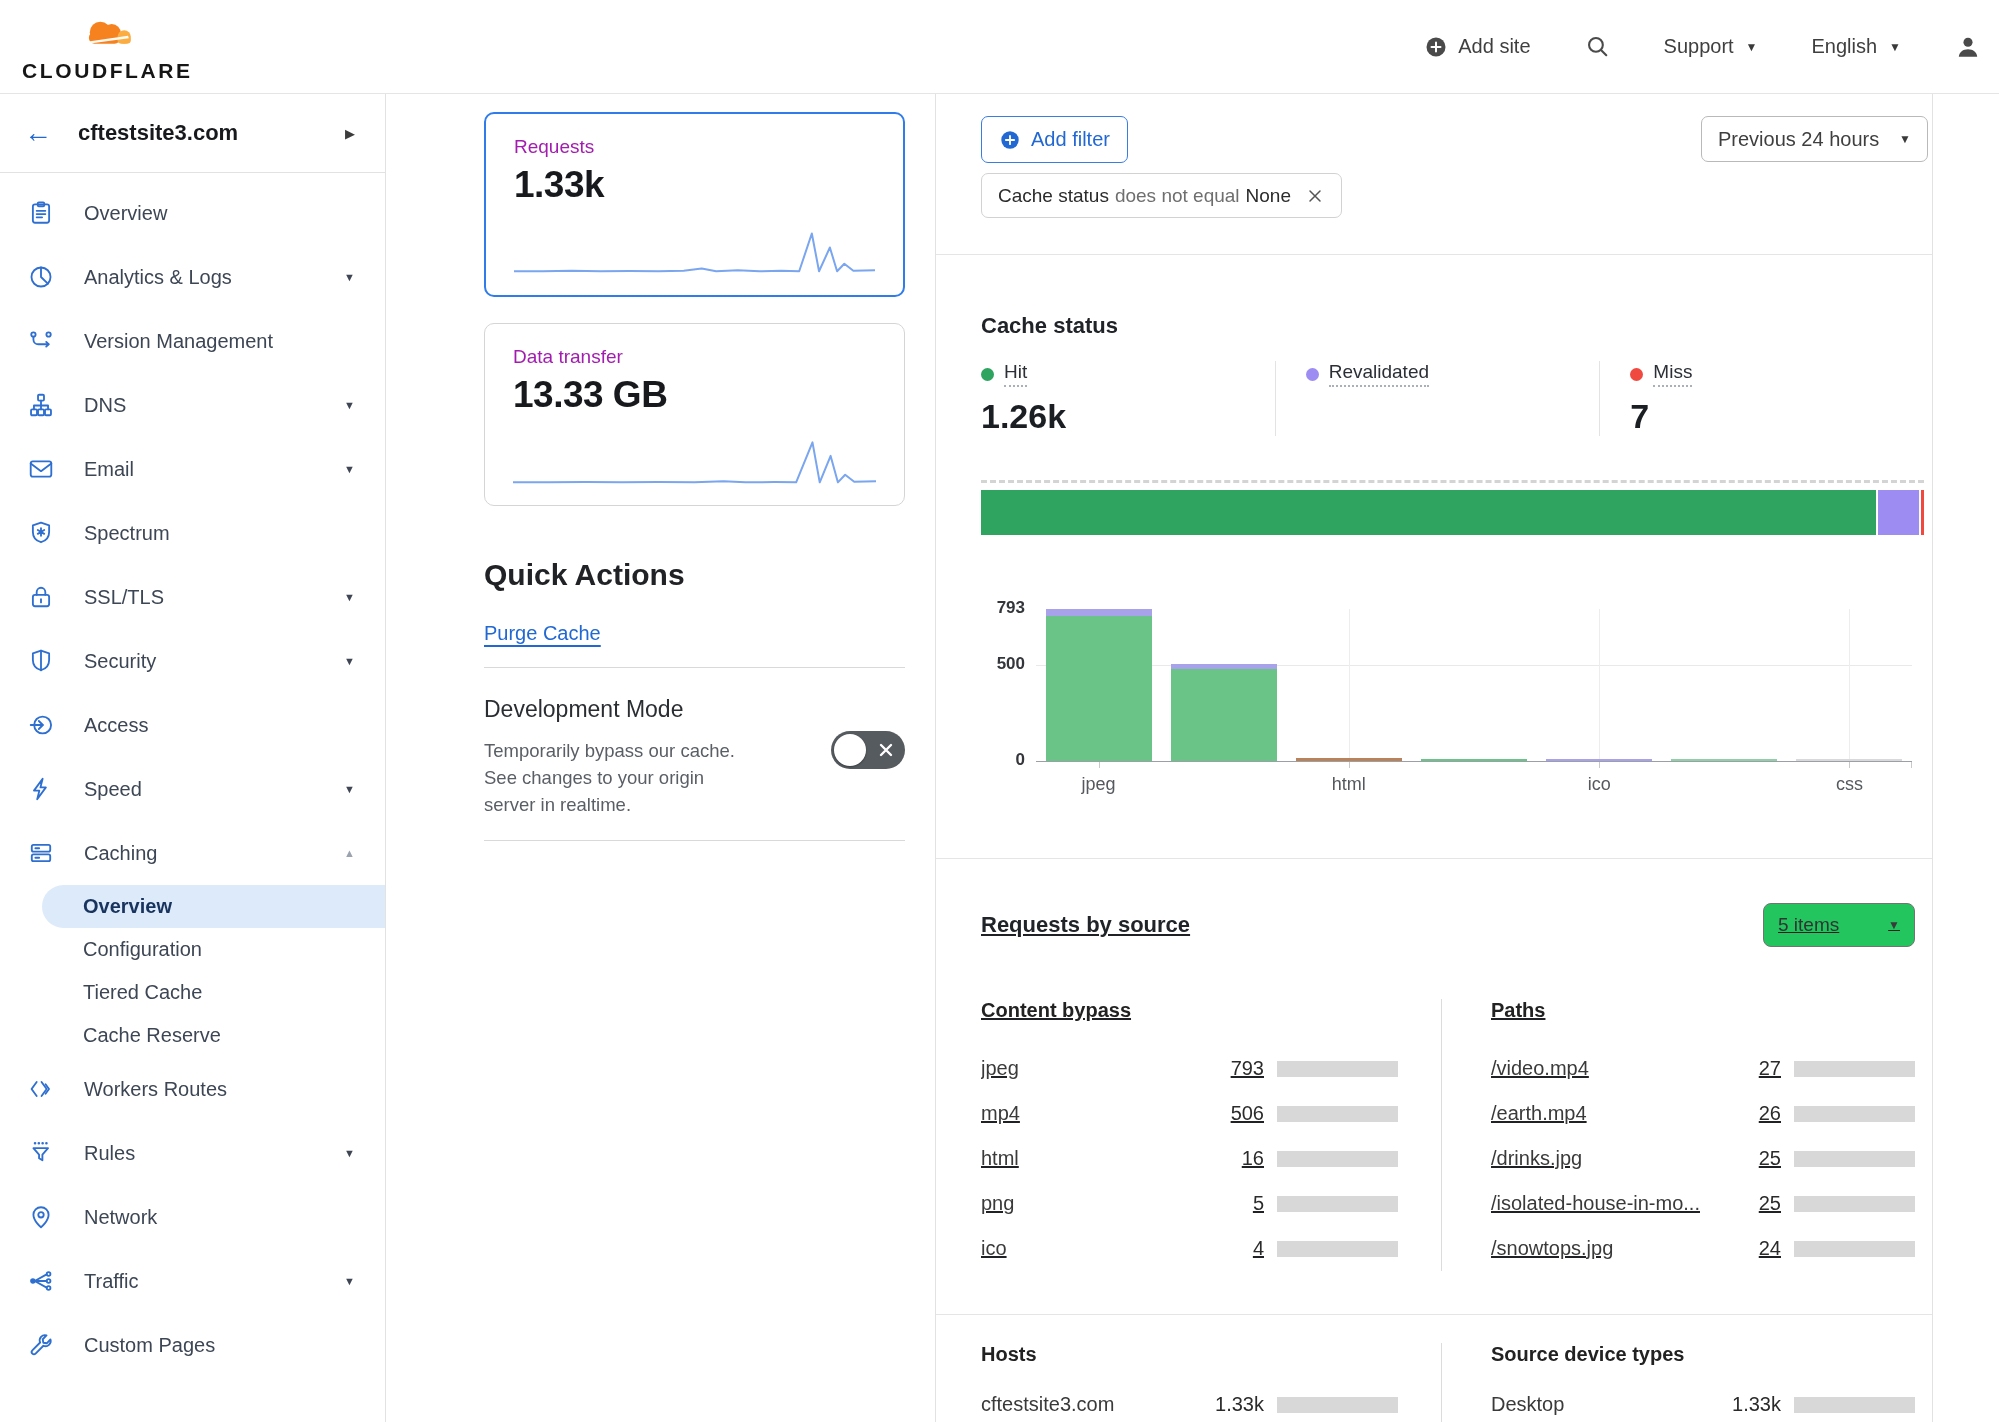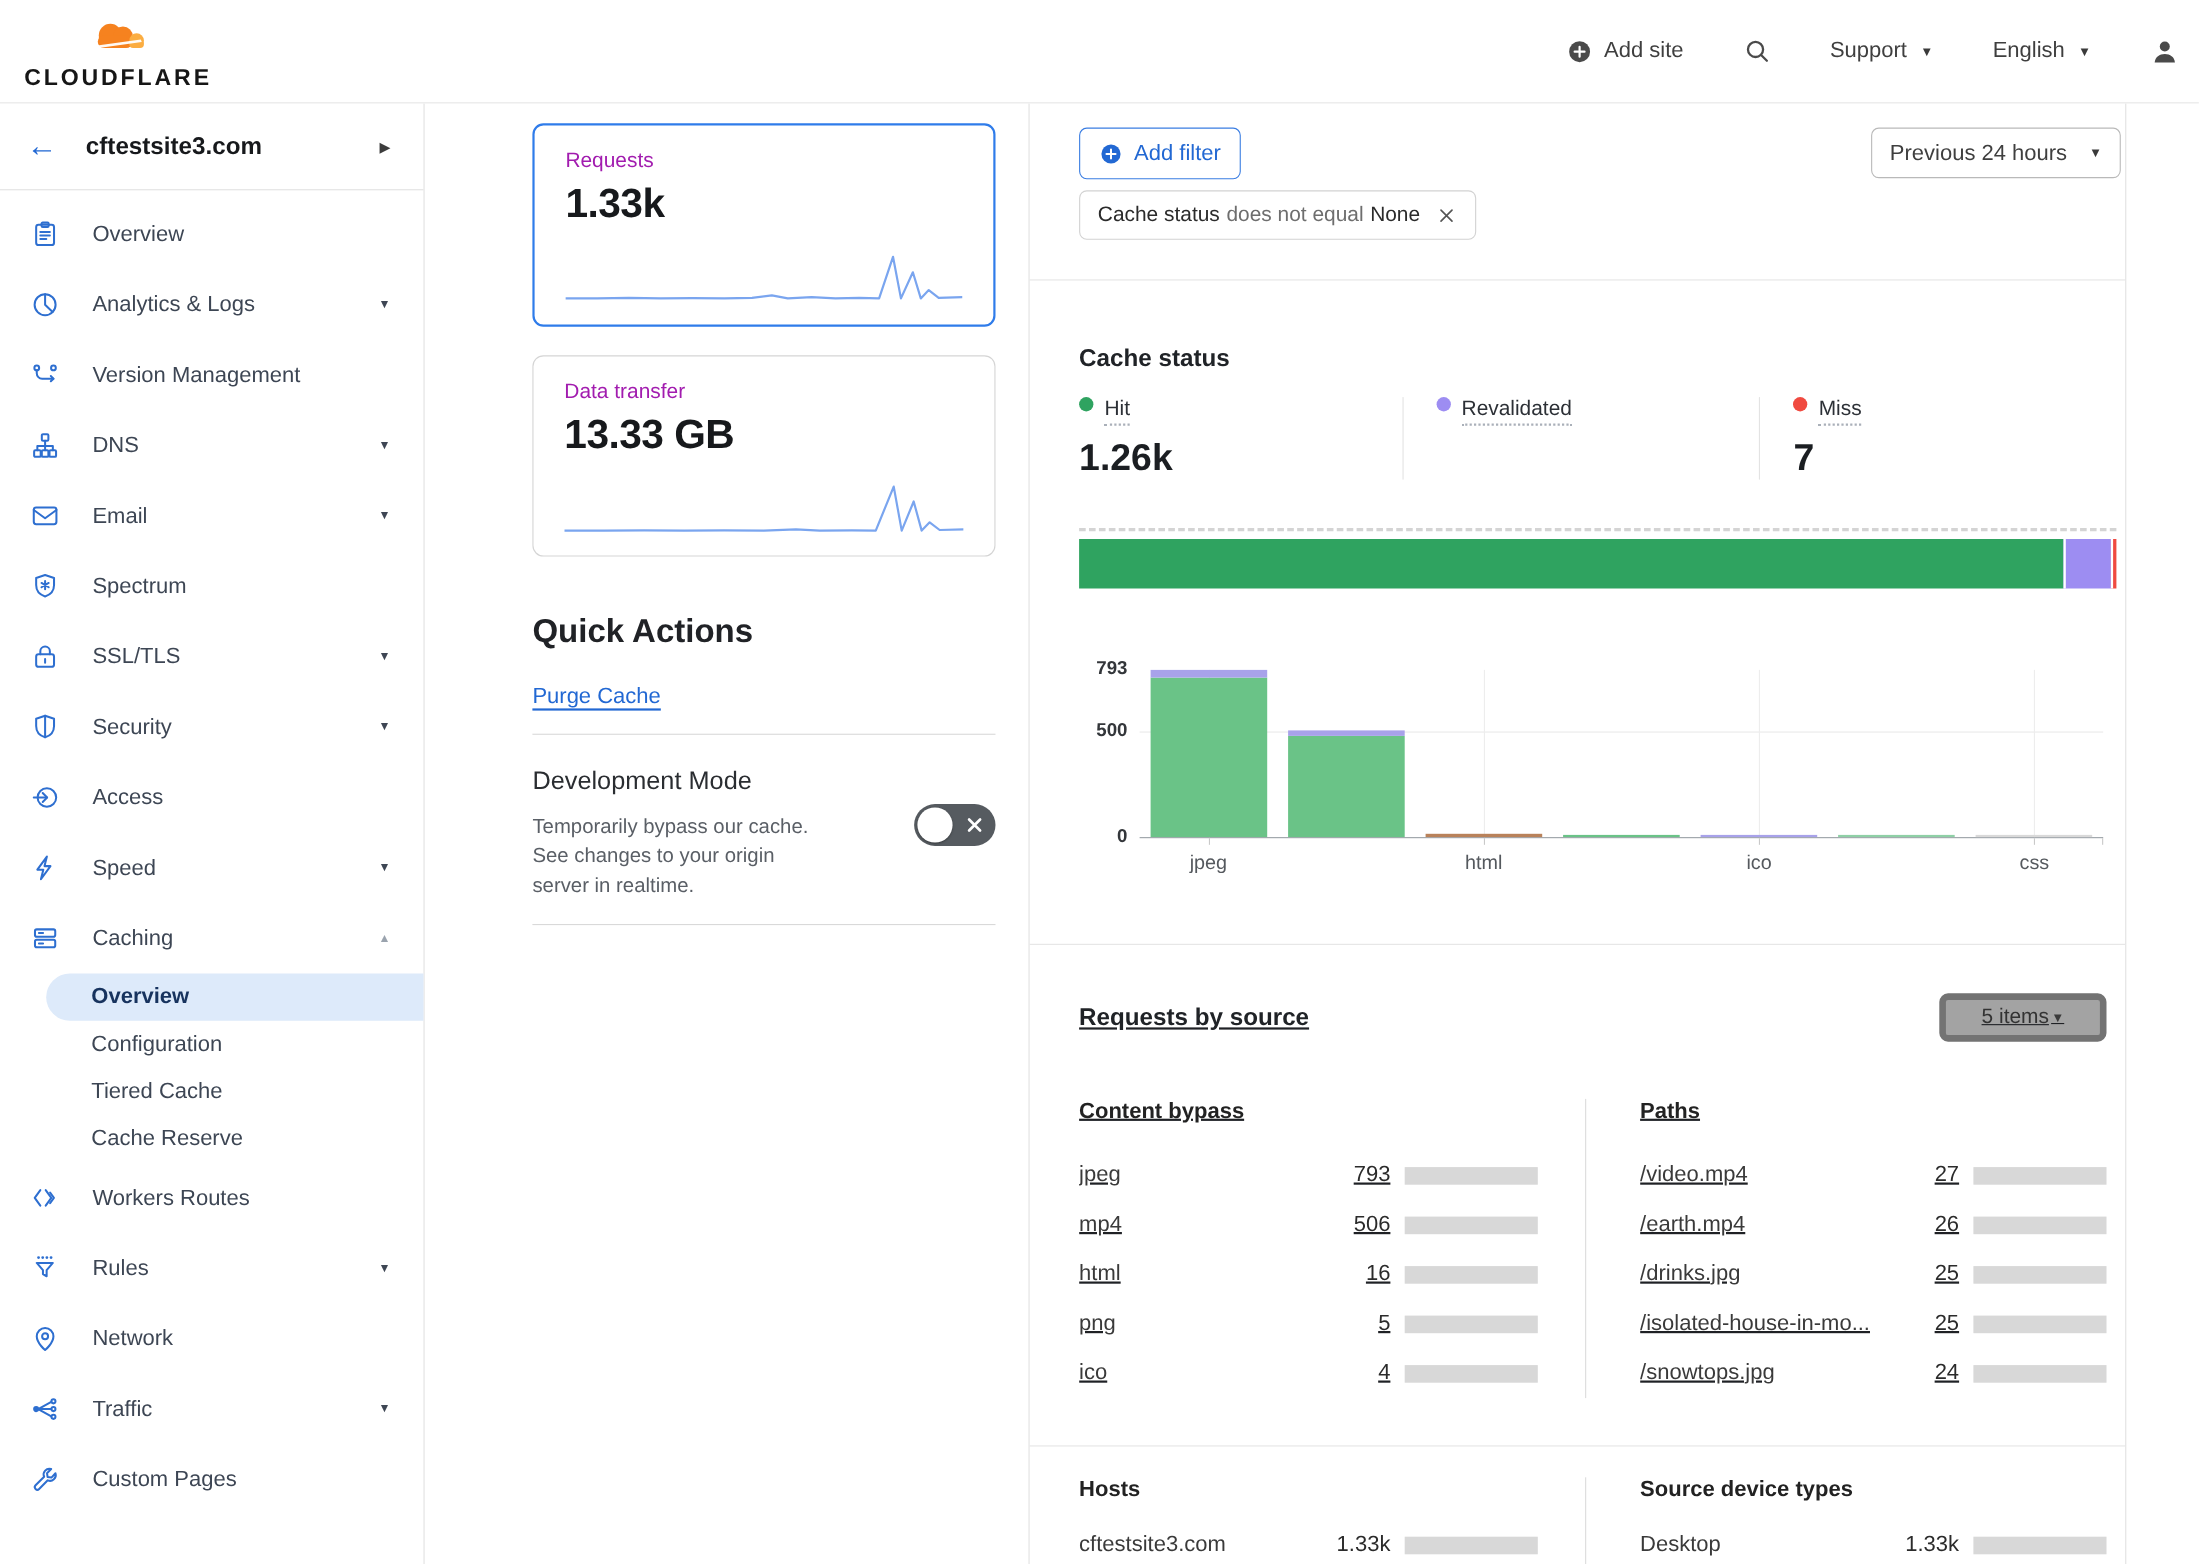--- a/index.html
+++ b/index.html
@@ -80,43 +80,43 @@
   .chip-field, .chip-val { color:#2b2b2b; }
   .chip-op { color:#6e6e6e; margin:0 6px; }
   .chip-x { margin-left:14px; width:20px; height:20px; cursor:pointer; }
   .chip-x path { stroke:#555; stroke-width:1.8; stroke-linecap:round; }
 
   .cache-section { padding:58px 8px 0 45px; height:603px; }
   .cache-section h3, .sources-section h3 { font-size:22px; font-weight:700; color:#202327; }
   .legend { display:flex; margin-top:22px; }
   .legend-col { flex:1; }
   .legend-col + .legend-col { border-left:1px solid #e3e3e3; padding-left:30px; }
-  .legend-top { display:flex; gap:10px; }
+  .legend-top { display:flex; align-items:center; gap:10px; }
   .dot { width:13px; height:13px; border-radius:50%; flex:0 0 auto; }
   .legend-label { font-size:19px; color:#2c3036; border-bottom:2px dotted #aab0b9; padding-bottom:2px; }
   .legend-value { font-size:34px; font-weight:700; color:#1b1e22; margin-top:10px; }
   .stacked-wrap { margin-top:44px; border-top:3px dashed #d4d4d4; padding-top:7px; }
   .stacked { height:45px; display:flex; }
   .seg + .seg { border-left:2px solid #fff; }
 
   .chart { position:relative; margin-top:74px; padding-left:55px; }
   .plot { position:relative; height:153px; border-bottom:1.5px solid #9aa0a6; margin-right:12px; }
   .yticks { position:absolute; left:0; top:0; width:44px; height:153px; }
   .ytick { position:absolute; right:0; font-size:17px; font-weight:700; color:#33363a; }
   .xlabels { position:relative; height:40px; margin-right:12px; }
   .xlabel { position:absolute; top:12px; transform:translateX(-50%); font-size:18px; color:#55595e; }
   .vgrid { position:absolute; top:0; bottom:0; width:1px; background:#ededed; }
   .hgrid { position:absolute; left:0; right:0; height:1px; background:#e9e9e9; }
   .ptick { position:absolute; top:153px; height:6px; width:1px; background:#c9c9c9; }
   .barseg { position:absolute; }
 
   .sources-section { padding:44px 17px 0 45px; height:455px;text-decoration:underline; }
   .src-head { display:flex; align-items:center; justify-content:space-between; }
-  .items-select { width:152px; height:44px; border:6px solid #737373; border-radius:8px;
-    background:#a3a3a3; display:flex; align-items:center; justify-content:center;
+  .items-select { width:152px; height:44px; border:1px solid #737373; border-radius:8px;
+    background:#22c55e; display:flex; align-items:center; justify-content:space-between;
     padding:0 14px; font-size:19px; color:#333; }
   .cols { display:flex; margin-top:52px; }
   .col:first-child { flex:0 0 460px; padding-right:43px; }
   .col + .col { flex:1; border-left:1px solid #dcdcdc; padding-left:49px; }
   .col h4 { font-size:20px; font-weight:700; color:#222; margin-bottom:24px; }
   .srow { display:flex; align-items:center; height:45px; }
   .srow-label { flex:1; font-size:20px; color:#3a3a3a; white-space:nowrap; overflow:hidden; text-overflow:ellipsis; }
   .srow-value { width:70px; text-align:right; font-size:20px; color:#2b2b2b; margin-right:13px; flex:0 0 auto; }
   .srow-track { width:121px; height:16px; background:#d8d8d8; flex:0 0 auto; }
   .srow-fill { height:100%; background:#1a6ef0; }

